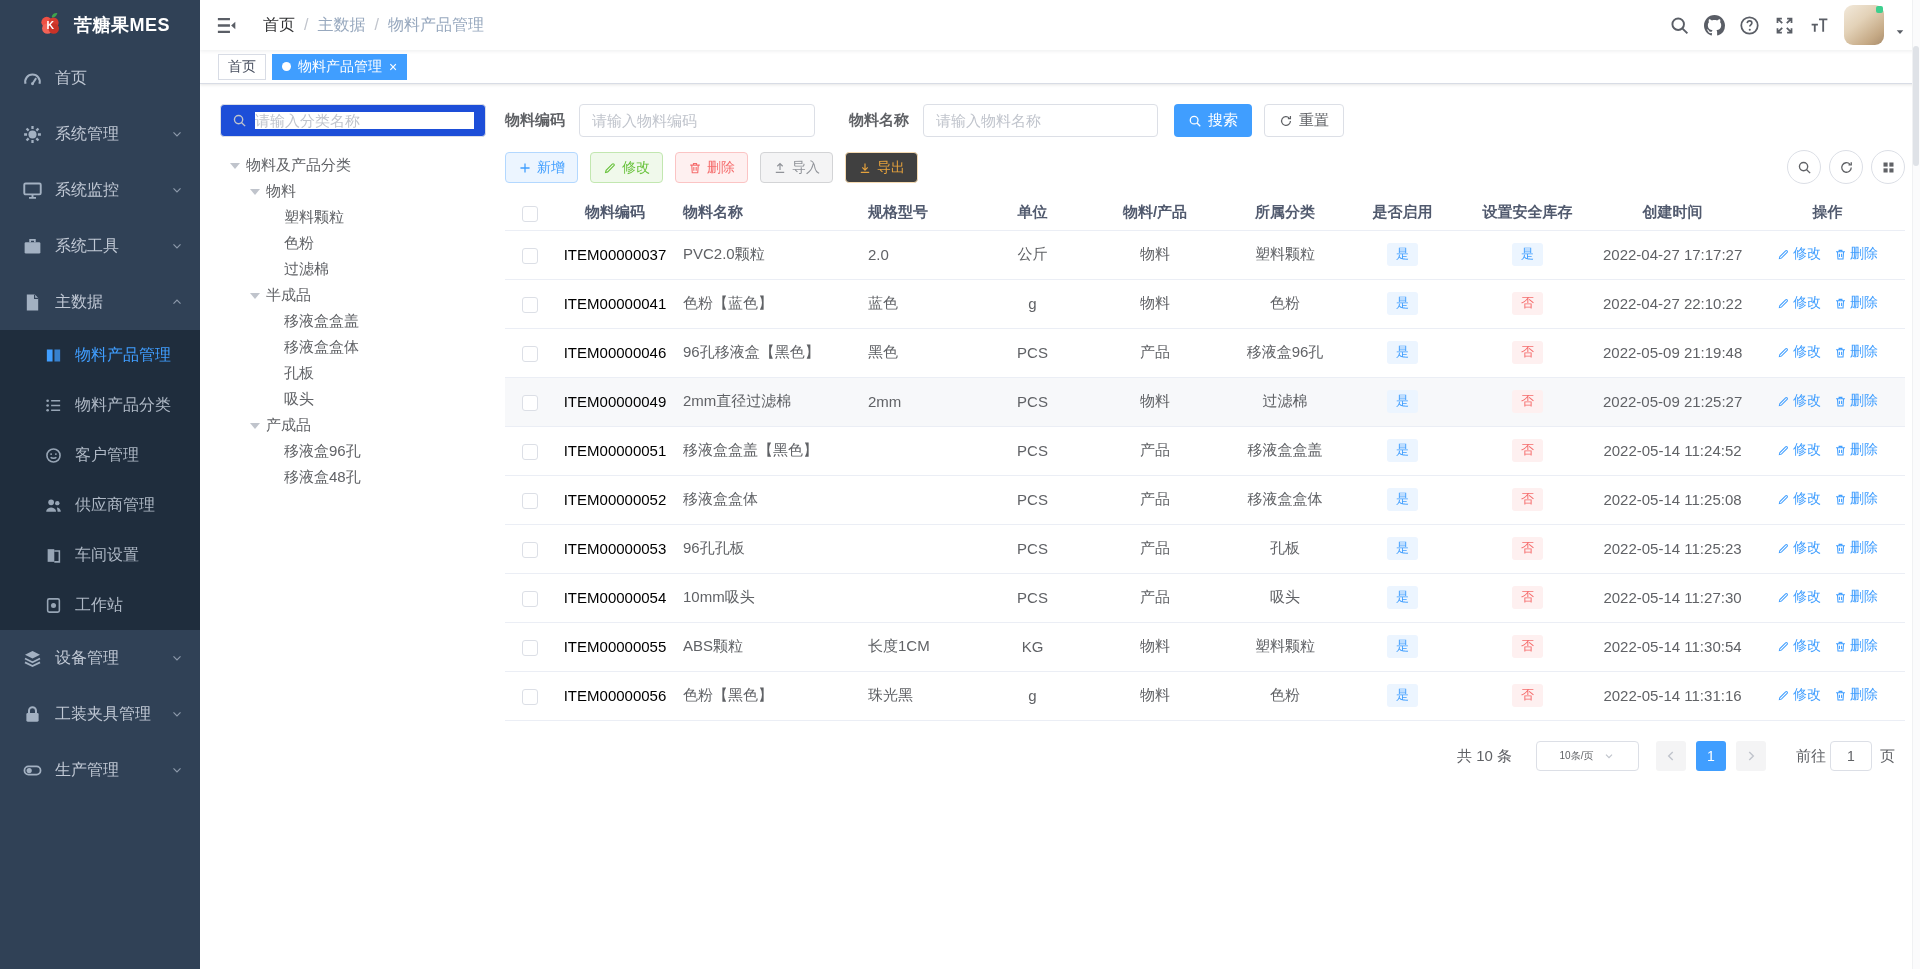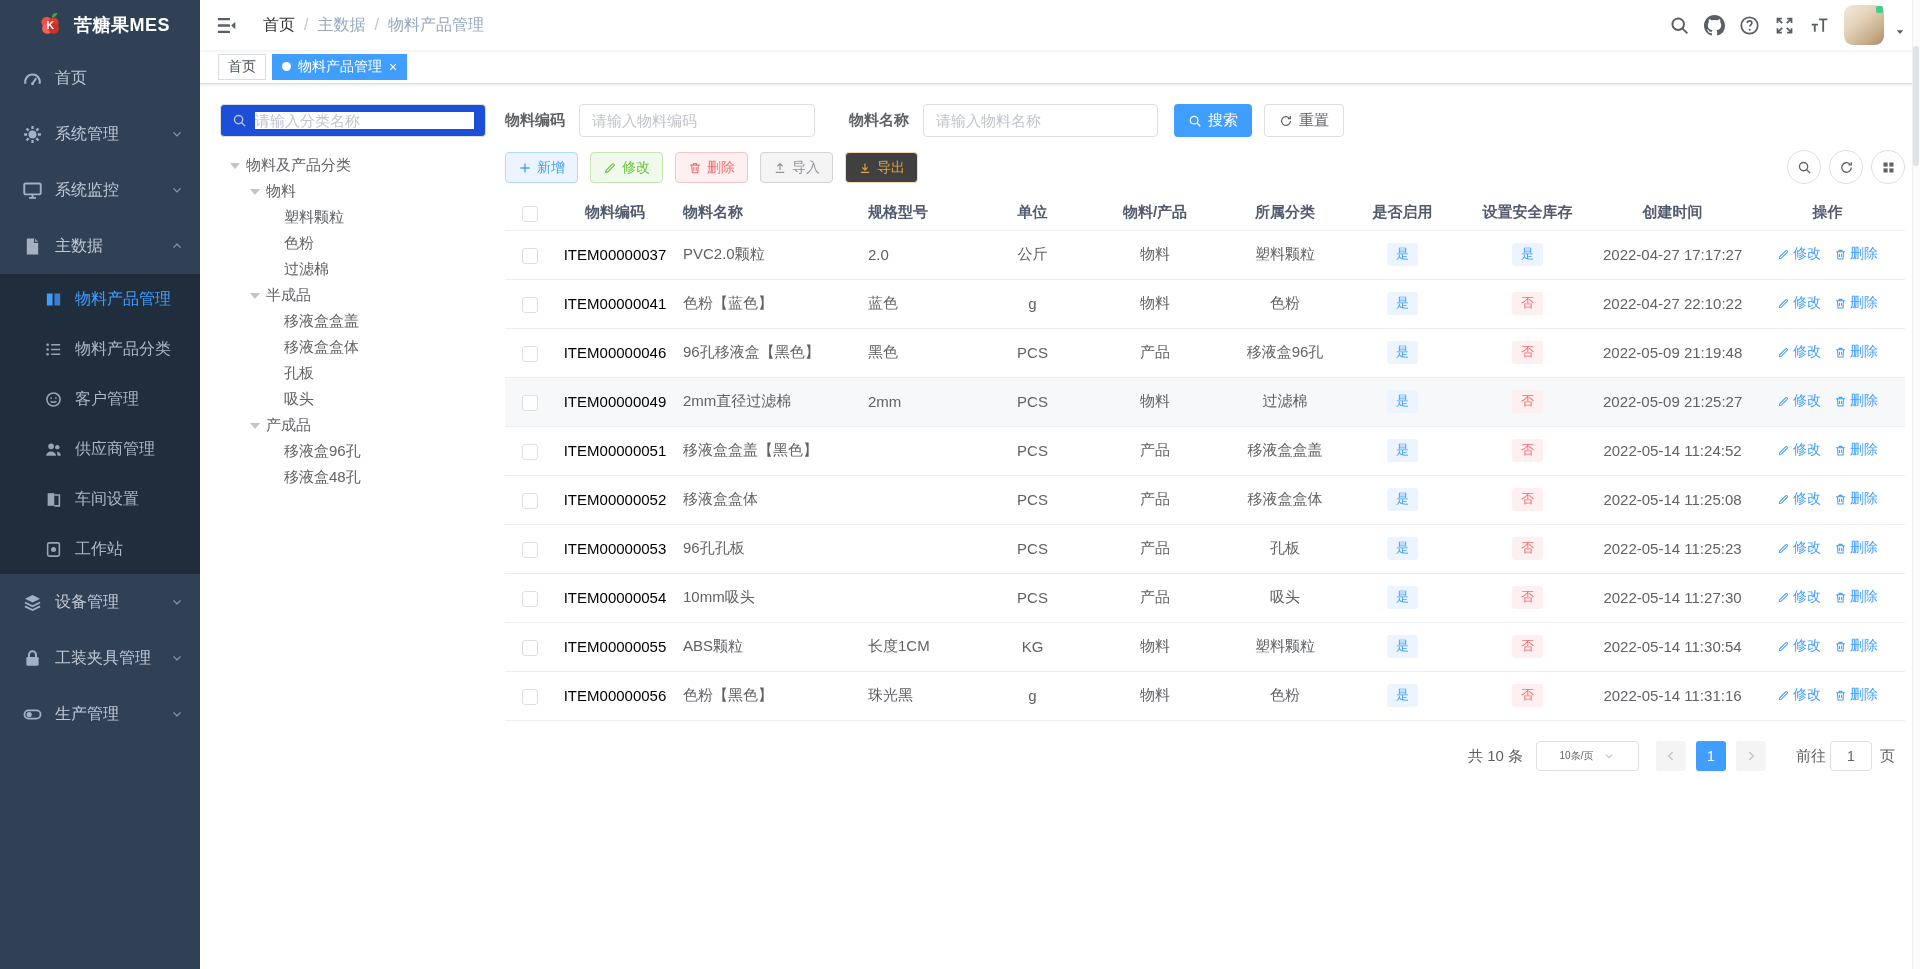--- a/index.html
+++ b/index.html
@@ -87,21 +87,21 @@
 .link{color:#000000;cursor:pointer}
 .badge{display:inline-block;padding:4px 9px;border-radius:3px;font-size:13px;line-height:1.15}
 .badge.yes{background:#ecf5ff;color:#409eff}
 .badge.no{background:#fef0f0;color:#f56c6c}
 .ops{display:inline-flex;gap:13px}
 .op{color:#409eff;display:inline-flex;align-items:center;gap:3px;font-size:14px;cursor:pointer}
 .op-ic{width:13px;height:13px}
 
 
 .pagination{position:absolute;top:741px;right:25px;display:flex;align-items:center;font-size:15px;color:#606266}
-.total{margin-right:13px}
+.total{margin-right:24px}
 .page-select{width:103px;height:30px;border:1px solid #dcdfe6;border-radius:4px;display:flex;align-items:center;justify-content:center;gap:10px;font-size:10px;color:#606266;margin-right:17px;cursor:pointer;background:#fff}
 .sel-caret{width:12px;height:12px;color:#c0c4cc}
 .pg-btn{width:30px;height:30px;border-radius:3px;background:#f4f4f5;color:#c0c4cc;display:flex;align-items:center;justify-content:center;cursor:pointer}
 .pg-prev{margin-right:10px}
 .pg-next{margin-right:30px}
 .pg-ic{width:14px;height:14px}
 .pg-num{width:30px;height:30px;border-radius:3px;background:#409eff;color:#fff;display:flex;align-items:center;justify-content:center;font-size:14px;margin-right:10px;cursor:pointer}
 .goto-label{margin-right:4px}
 .goto-input{width:42px;height:30px;border:1px solid #dcdfe6;border-radius:4px;text-align:center;font-size:14px;color:#606266;outline:none;margin-right:8px;font-family:inherit}
 
@@ -152,20 +152,34 @@
         </span>
       </div>
       <div class="menu-item">
         <span class="mi-icon" data-icon="monitor">
           <svg viewBox="0 0 24 24">
             <rect x="2.6" y="4" width="18.8" height="12.4" rx="1.5" fill="none" stroke="currentColor" stroke-width="2.2"></rect>
             <path d="M12 16.8v3.4M8 20.4h8" stroke="currentColor" stroke-width="2.2" fill="none"></path>
           </svg>
         </span>
         <span class="mi-label">系统监控</span>
+        <span class="mi-chev" data-icon="chevron">
+          <svg viewBox="0 0 24 24">
+            <path d="M6 9.3l6 6 6-6" fill="none" stroke="currentColor" stroke-width="2"></path>
+          </svg>
+        </span>
+      </div>
+      <div class="menu-item">
+        <span class="mi-icon" data-icon="briefcase">
+          <svg viewBox="0 0 24 24">
+            <path d="M9.3 7V4.4h5.4V7" fill="none" stroke="currentColor" stroke-width="2"></path>
+            <rect x="3" y="7" width="18" height="13" rx="1.5" fill="currentColor"></rect>
+          </svg>
+        </span>
+        <span class="mi-label">系统工具</span>
         <span class="mi-chev" data-icon="chevron">
           <svg viewBox="0 0 24 24">
             <path d="M6 9.3l6 6 6-6" fill="none" stroke="currentColor" stroke-width="2"></path>
           </svg>
         </span>
       </div>
       <div class="menu-item">
         <span class="mi-icon" data-icon="doc">
           <svg viewBox="0 0 24 24">
             <path d="M5.5 2.8h9.2l3.8 4V21H5.5z" fill="currentColor"></path>

